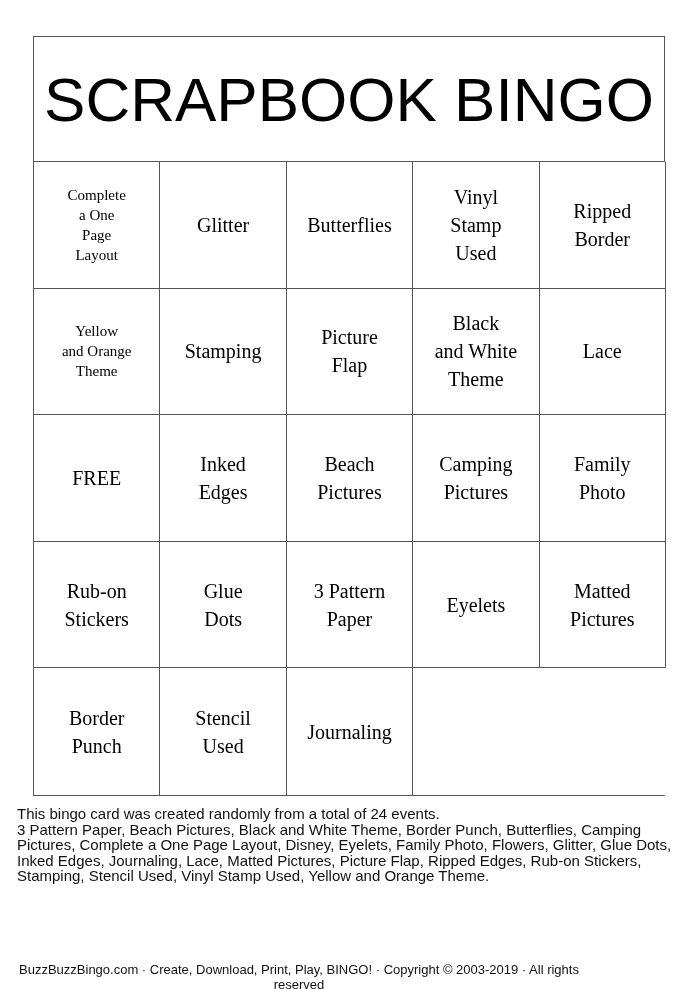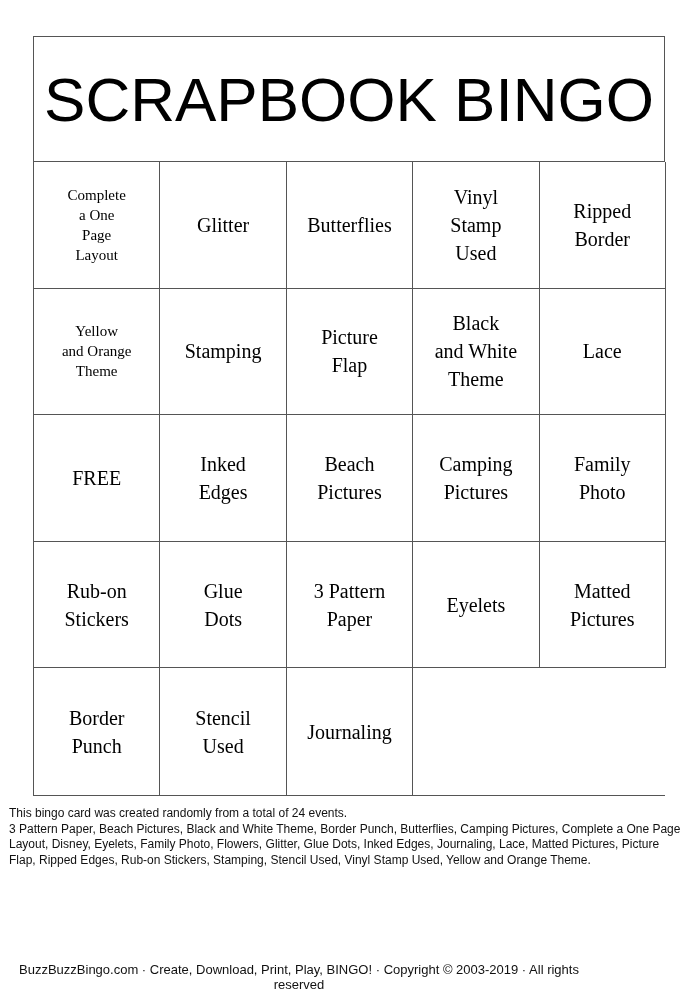--- a/index.html
+++ b/index.html
@@ -9,21 +9,21 @@
   .title-box { width: 632px; height: 126px; border: 1px solid #555; box-sizing: border-box;
                display: flex; align-items: center; justify-content: center; }
   .title { font-size: 62px; letter-spacing: 0px; line-height: 1; margin-top: 2px; }
   .grid { display: grid; grid-template-columns: repeat(5, 126.4px); grid-template-rows: repeat(5, 126.6px);
           border-left: 1px solid #555; border-bottom: 1px solid #555; box-sizing: border-box; width: 632px; font-family: Liberation Serif, serif; }
   .cell { border-right: 1px solid #555; border-top: 0; border-bottom: 1px solid #555; box-sizing: border-box;
           display: flex; align-items: center; justify-content: center; text-align: center;
           font-size: 20px; line-height: 28px; padding: 0 18px; white-space: pre-line; }
   .cell.small { font-size: 15px; line-height: 20px; }
   .grid .cell:nth-child(n+21) { border-bottom: none; }
-  .info { position: absolute; left: 9px; top: 806px; width: 680px; font-size: 12px; line-height: 15.5px; color: #111; }
+  .info { position: absolute; left: 17px; top: 806px; width: 680px; font-size: 15px; line-height: 15.5px; color: #111; }
   .footer { position: absolute; left: 0; top: 962px; width: 598px; text-align: center; font-size: 13px; color: #111; }
 </style>
 </head>
 <body>
 
 <div class="card">
   <div class="title-box">
     <div class="title">SCRAPBOOK BINGO</div>
   </div>
   <div class="grid" id="grid">

